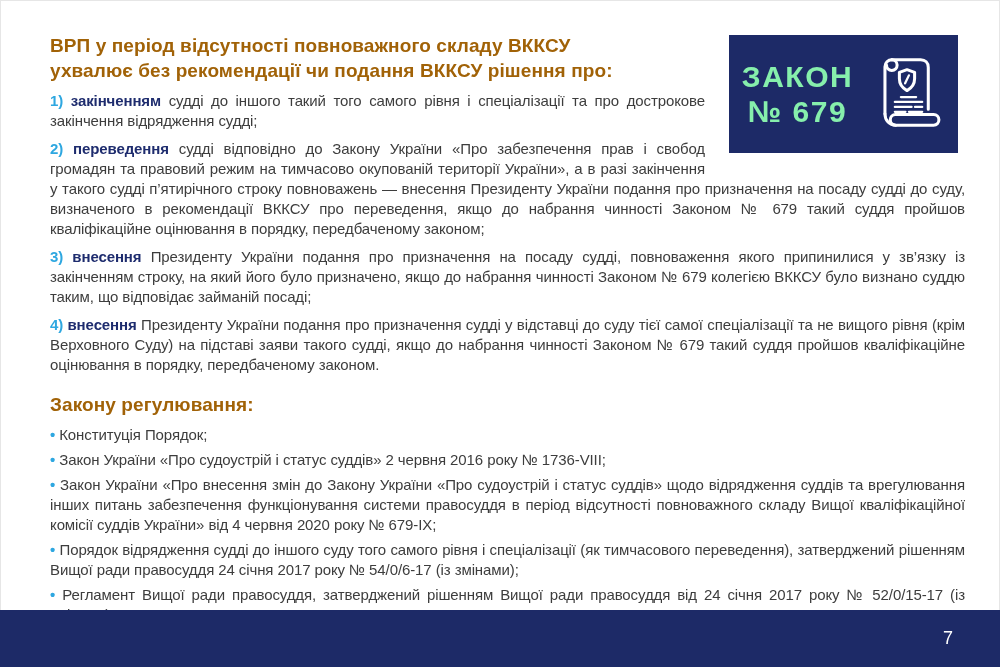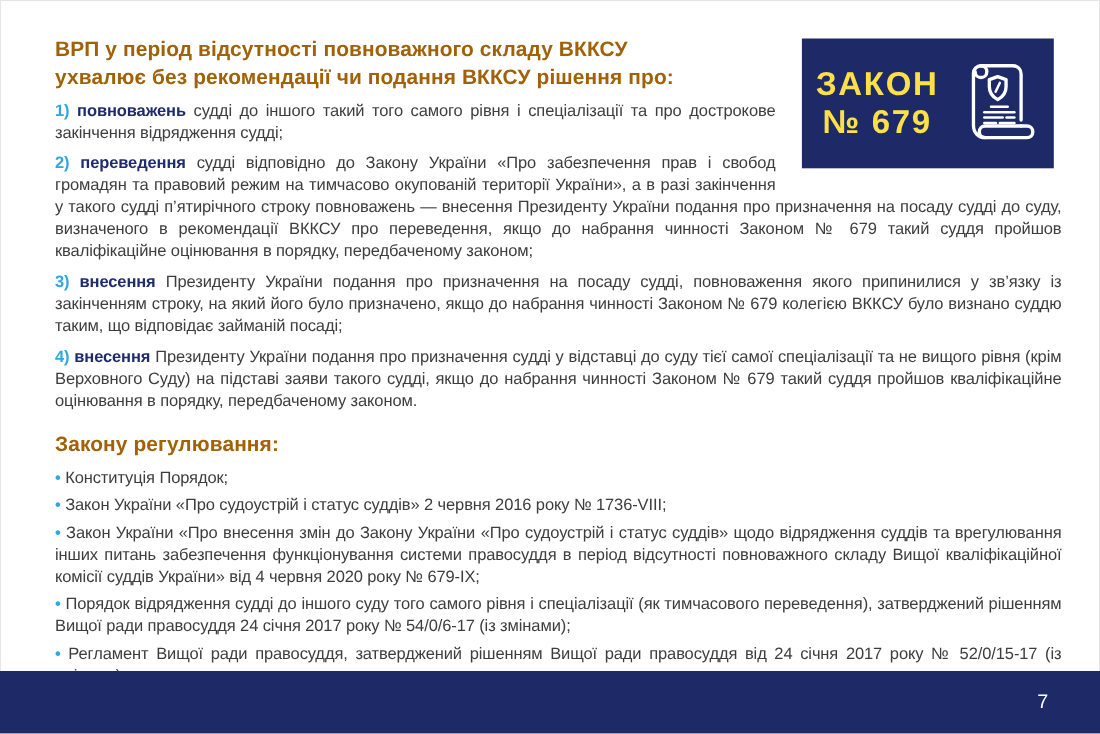--- a/index.html
+++ b/index.html
@@ -22,21 +22,21 @@
     width: 229px;
     height: 118px;
     margin: 2px 7px 18px 24px;
     background: #1d2a67;
     display: flex;
     align-items: center;
     justify-content: center;
     gap: 16px;
   }
   .badge-title {
-    color: #fde047;
+    color: #86efac;
     font-weight: bold;
     font-size: 30px;
     line-height: 35px;
     letter-spacing: 1.5px;
     white-space: pre-line;
     text-align: center;
   }
   .badge-icon svg { display: block; }
 
   
@@ -115,21 +115,21 @@
             <path d="M34 75.5 H48"></path>
               <path d="M52.5 75.5 H70"></path>
           </g>
         </svg>
       </div>
     </div>
 
     <h1 class="main-heading">ВРП у період відсутності повноважного складу ВККСУ
 ухвалює без рекомендації чи подання ВККСУ рішення про:</h1>
 
-    <p class="item"><span class="num">1)</span> <span class="kw">повноважень</span> <span>судді до іншого такий того самого рівня і спеціалізації та про дострокове закінчення відрядження судді;</span></p>
+    <p class="item"><span class="num">1)</span> <span class="kw">закінченням</span> <span>судді до іншого такий того самого рівня і спеціалізації та про дострокове закінчення відрядження судді;</span></p>
 
     <p class="item"><span class="num">2)</span> <span class="kw">переведення</span> <span>судді відповідно до Закону України «Про забезпечення прав і свобод громадян та правовий режим на тимчасово окупованій території України», а в разі закінчення у такого судді п’ятирічного строку повноважень — внесення Президенту України подання про призначення на посаду судді до суду, визначеного в рекомендації ВККСУ про переведення, якщо до набрання чинності Законом № 679 такий суддя пройшов кваліфікаційне оцінювання в порядку, передбаченому законом;</span></p>
 
     <p class="item"><span class="num">3)</span> <span class="kw">внесення</span> <span>Президенту України подання про призначення на посаду судді, повноваження якого припинилися у зв’язку із закінченням строку, на який його було призначено, якщо до набрання чинності Законом № 679 колегією ВККСУ було визнано суддю таким, що відповідає займаній посаді;</span></p>
 
     <p class="item"><span class="num">4)</span> <span class="kw">внесення</span> <span>Президенту України подання про призначення судді у відставці до суду тієї самої спеціалізації та не вищого рівня (крім Верховного Суду) на підставі заяви такого судді, якщо до набрання чинності Законом № 679 такий суддя пройшов кваліфікаційне оцінювання в порядку, передбаченому законом.</span></p>
 
     <h2 class="section-heading">Закону регулювання:</h2>
 
     <div>

